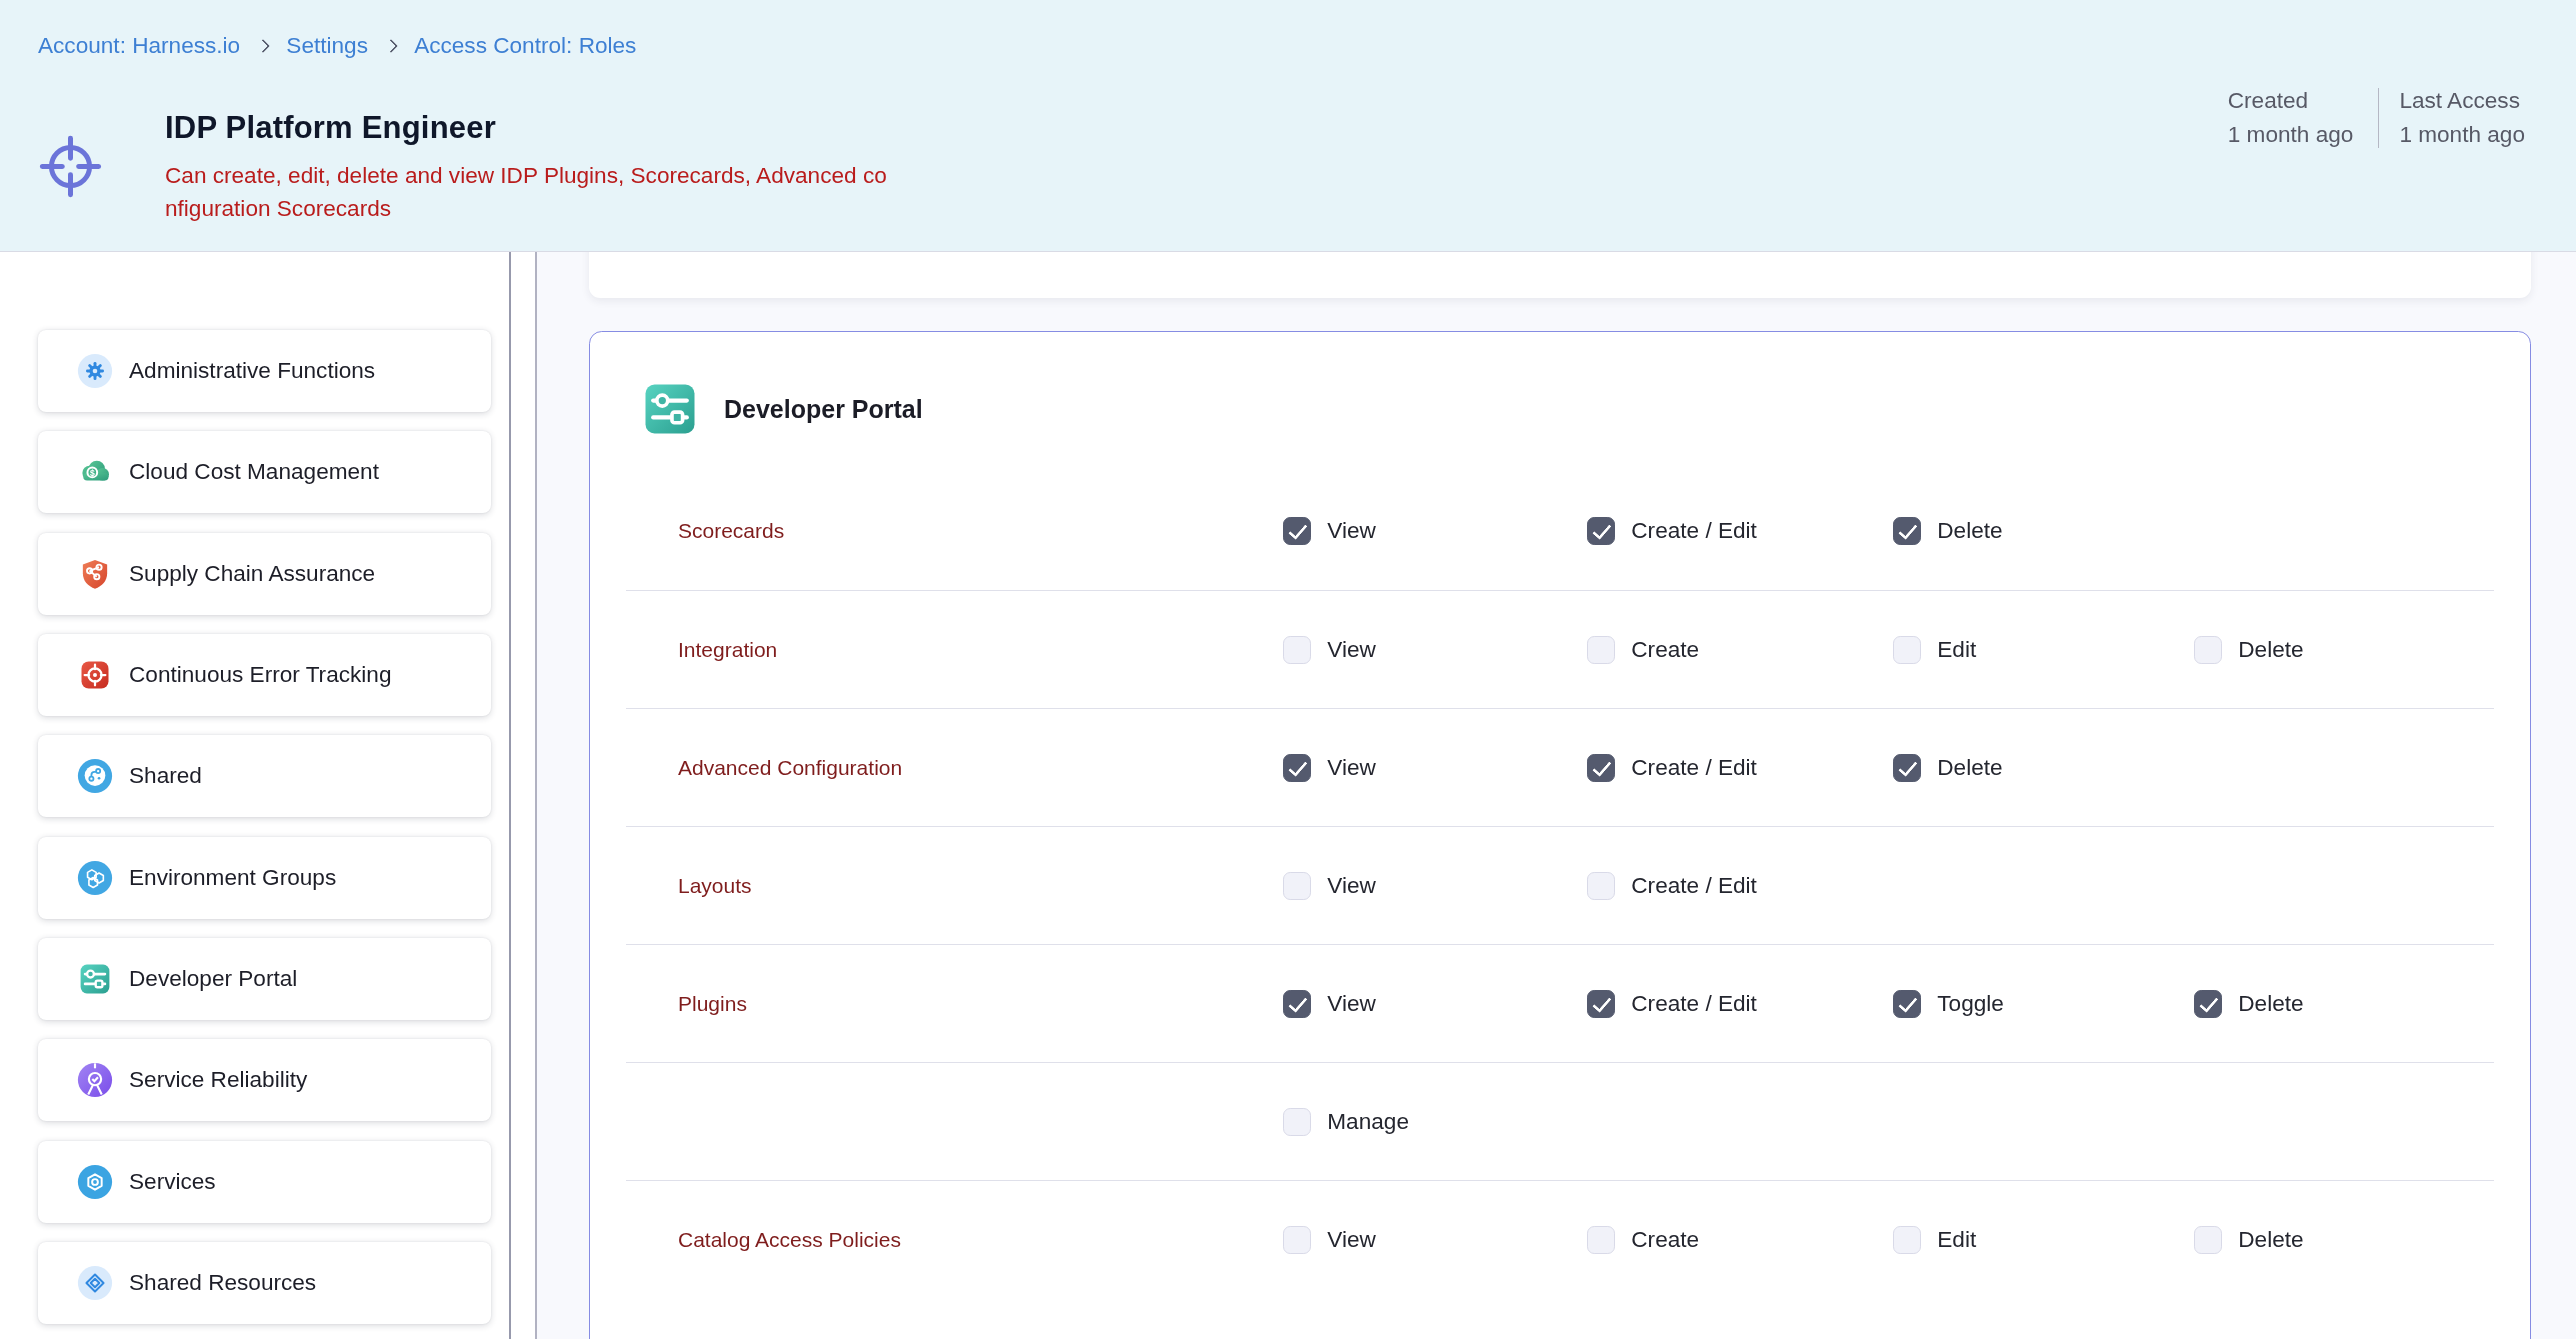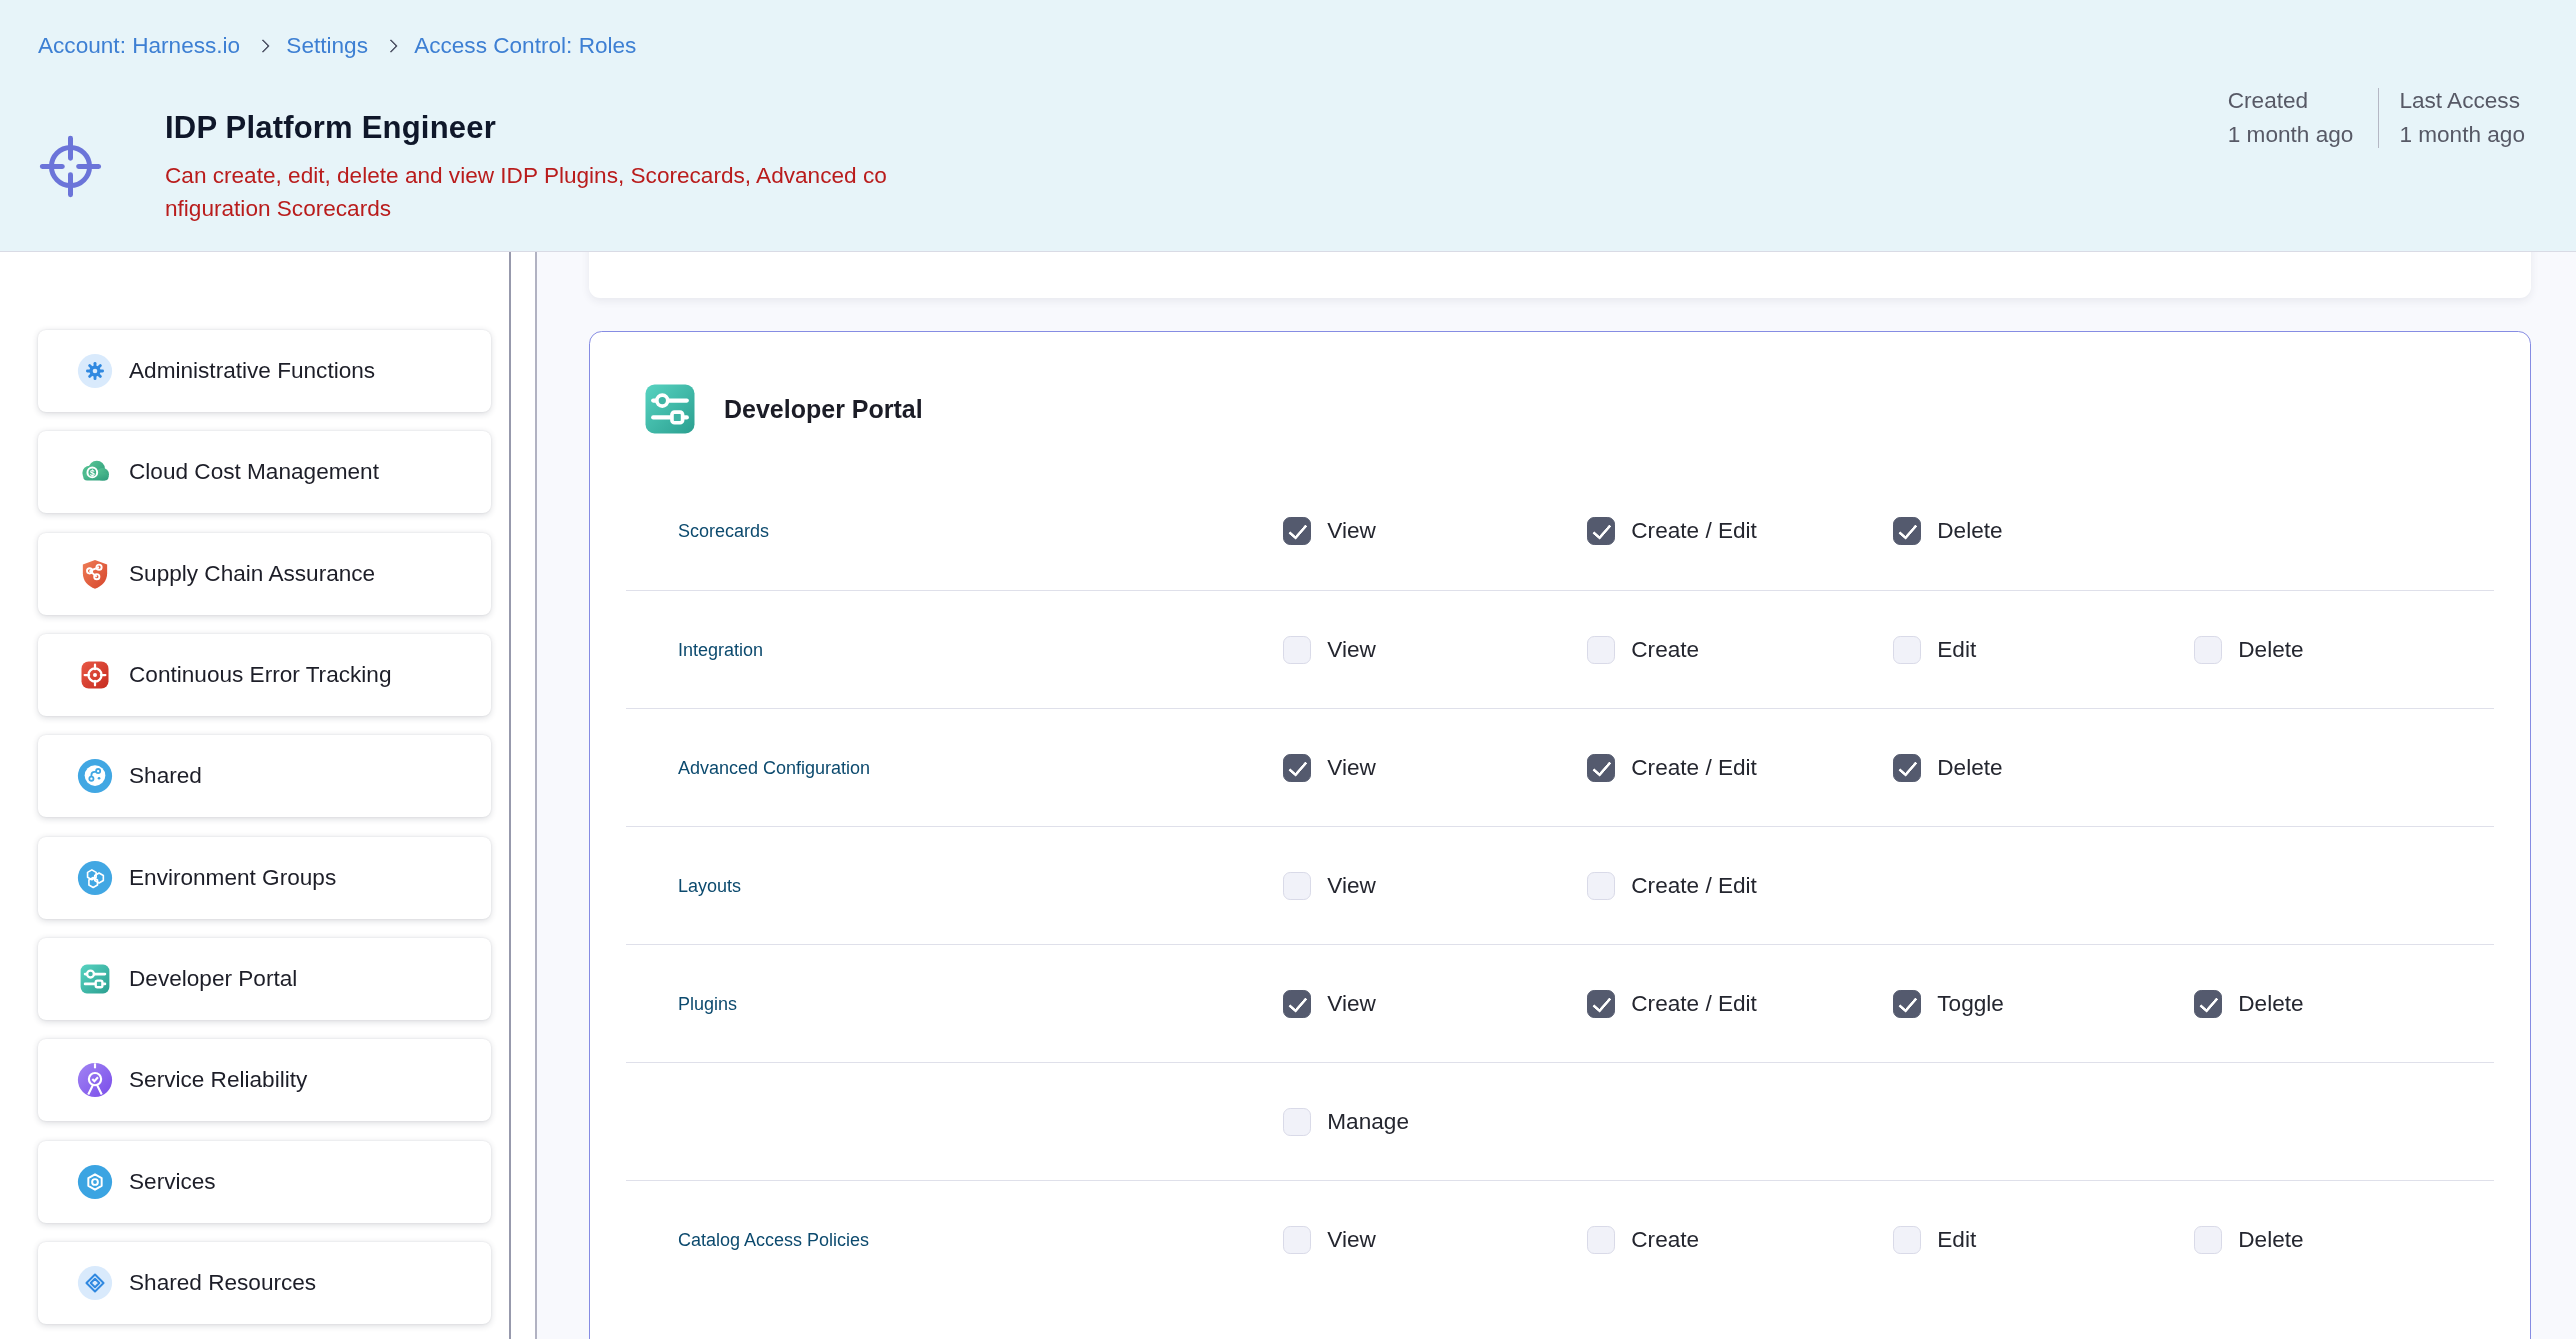--- a/index.html
+++ b/index.html
@@ -41,21 +41,21 @@
               border-radius:11px; box-shadow:0 2.7px 8.1px rgba(40,41,61,.08); }
   .dev-card { position:absolute; left:52px; top:79px; width:1942px; height:1131px; background:#fff;
               border:1.8px solid #868ce3; border-radius:12.7px; }
   .dev-icon { position:absolute; left:52px; top:49px; width:56px; height:56px; }
   .dev-title { position:absolute; left:134px; top:49px; height:56px; display:flex; align-items:center;
                font-size:25px; font-weight:700; color:#1b1c26; }
   .rows { position:absolute; left:36px; right:36px; top:140px; }
   .prow { position:relative; height:118px; }
   .prow + .prow { border-top:0.9px solid #dfe0ea; }
   .prow-label { position:absolute; left:52px; top:0; height:118px; display:flex; align-items:center;
-                font-size:18px; color:#0c4a6e; }
+                font-size:21px; color:#7f1d1d; }
   .cell { position:absolute; top:0; height:118px; display:flex; align-items:center; gap:16.3px;
           font-size:22.6px; color:#24262f; }
   .c0 { left:657px; } .c1 { left:961px; } .c2 { left:1267px; } .c3 { left:1568px; }
   .cb { position:relative; width:28px; height:28px; border-radius:7.2px; background:#f1f2f9;
         border:1.8px solid #d9dae8; cursor:pointer; flex:0 0 auto; }
   .cb.on { background:#545a6e; border-color:#545a6e; }
   .cb.on::after { content:""; position:absolute; left:9px; top:2.7px; width:7.2px; height:14.5px;
                   border-right:3.2px solid #fff; border-bottom:3.2px solid #fff;
                   transform:rotate(41deg); border-radius:0.9px; }
 </style>

